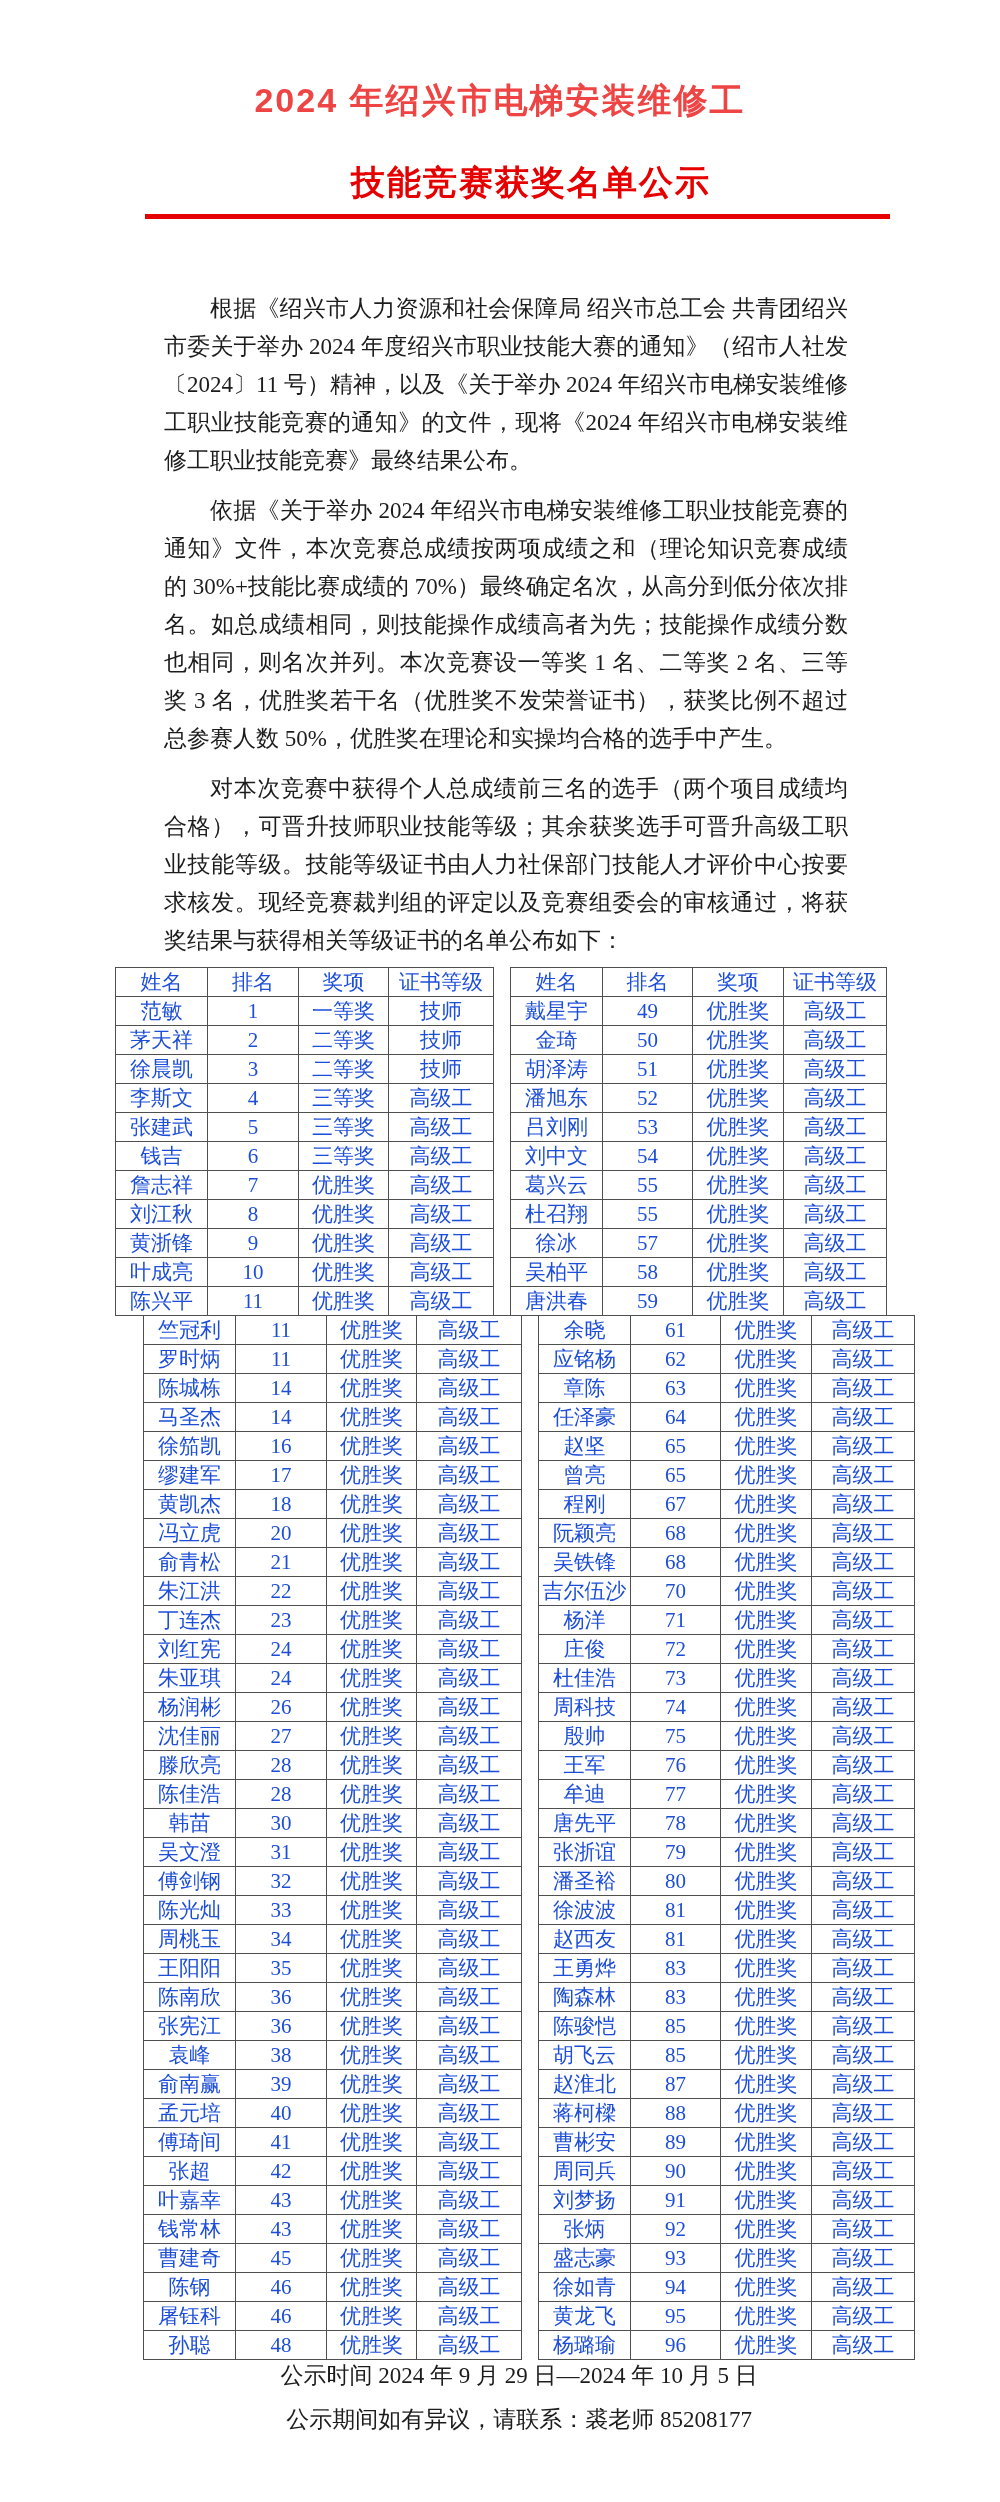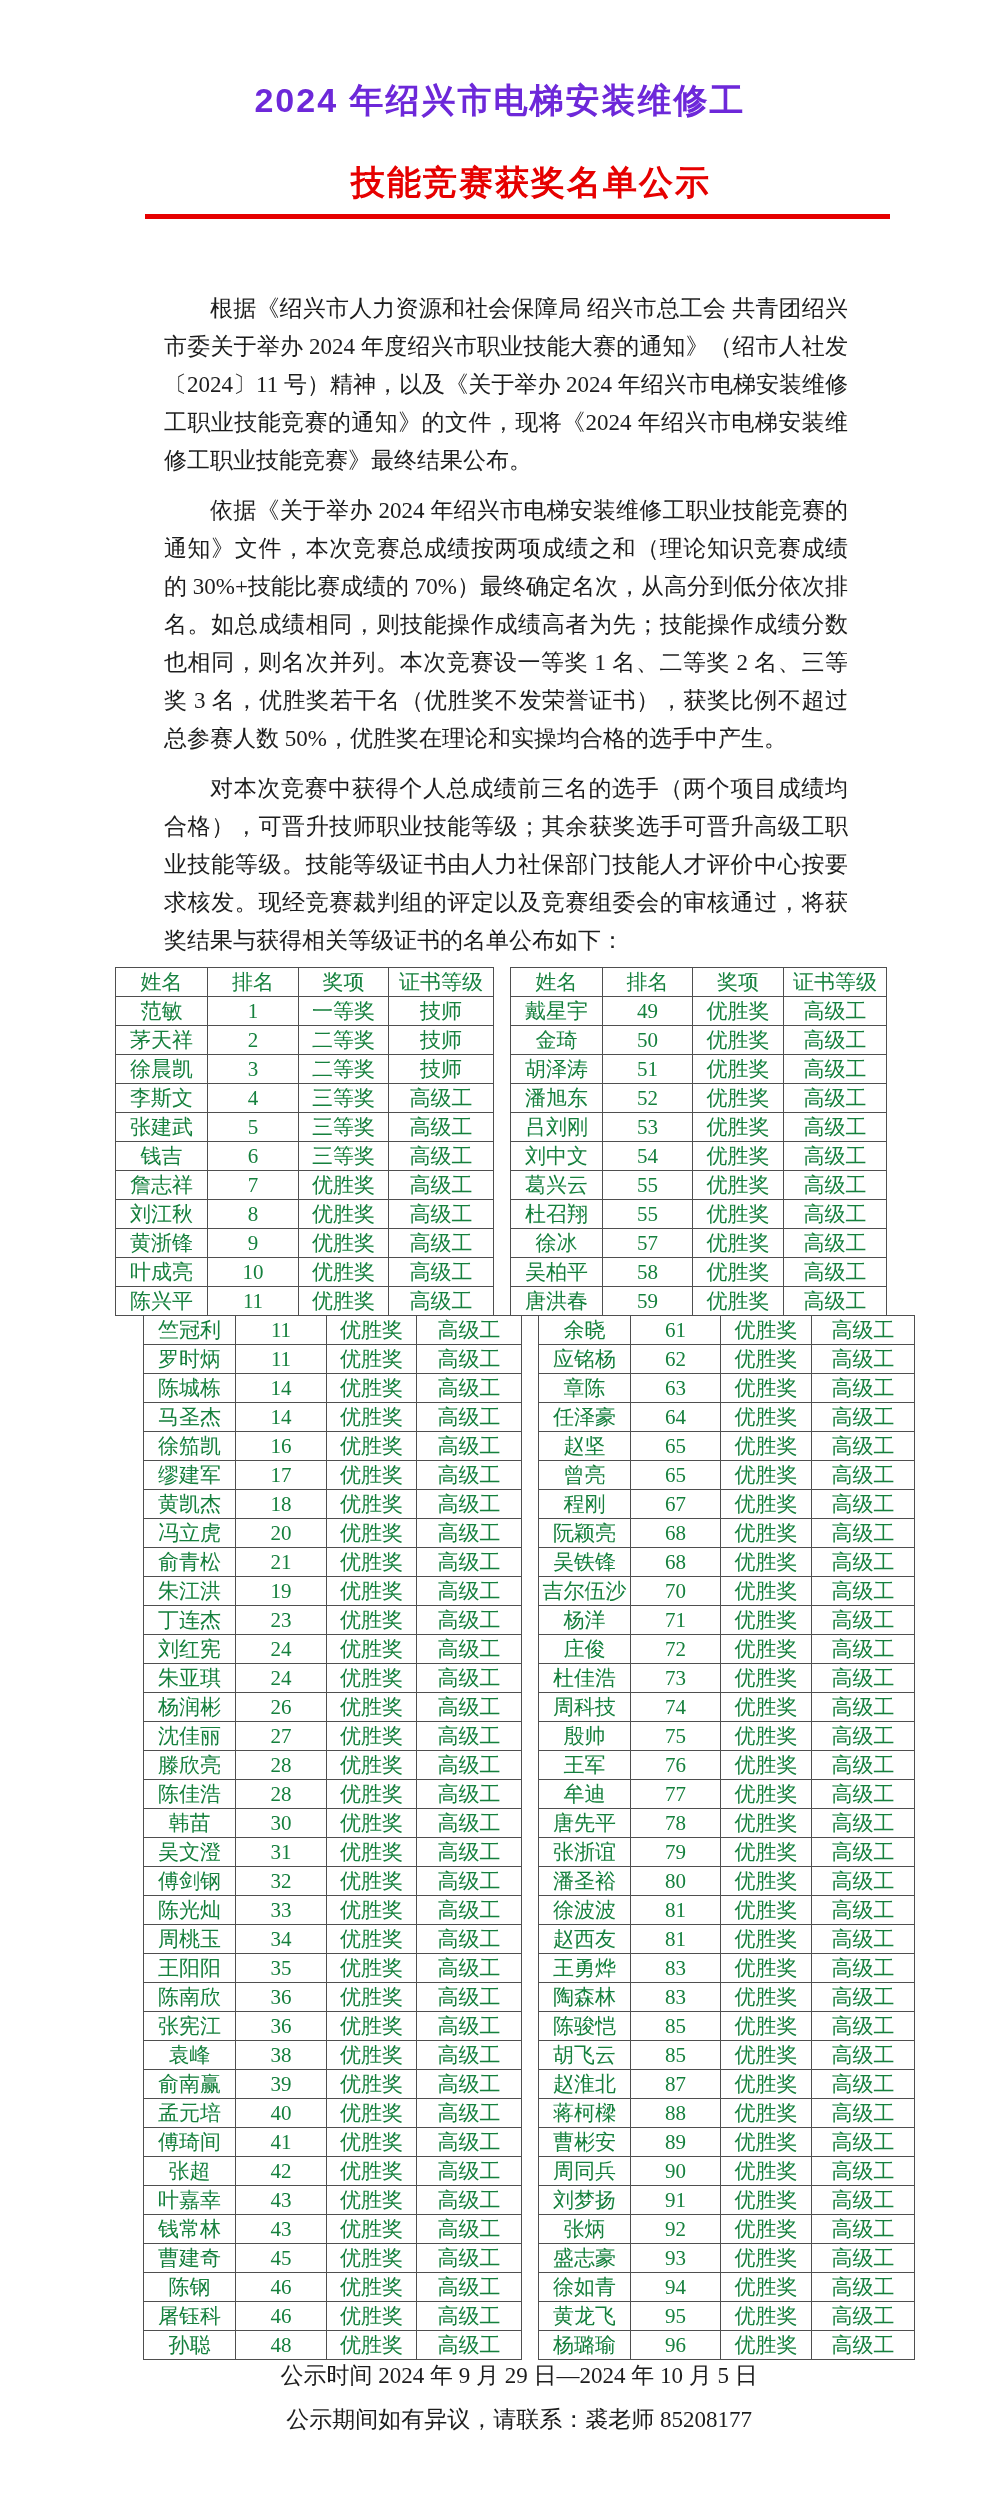--- a/index.html
+++ b/index.html
@@ -35,21 +35,21 @@
     line-height:38px;
     text-align:justify;
     color:#1c1c1c;
   }
   .body-text p { margin:12px; text-indent:2em; }
   table.award {
     position:absolute;
     border-collapse:collapse;
     table-layout:fixed;
     font-size:21px;
-    color:#15803d;
+    color:#1d4ed8;
     font-family:Liberation Serif, serif;
   }
   table.award th, table.award td {
     border:1px solid #4f4f4f;
     text-align:center;
     vertical-align:middle;
     padding:0;
     font-weight:normal;
     white-space:nowrap;
     overflow:hidden;
@@ -69,21 +69,21 @@
     padding-left:19px;
   }
   .footer-1 { top:2360px; }
   .footer-2 { top:2404px; }
 </style>
 </head>
 <body>
 
 <div class="page">
 
-  <div class="title-line title-line-1" style="color: #6d28d9;">2024 年绍兴市电梯安装维修工</div>
+  <div class="title-line title-line-1" style="color: #ef4444;">2024 年绍兴市电梯安装维修工</div>
   <div class="title-line title-line-2" style="color: rgb(230, 0, 0); margin-left: 31px;">技能竞赛获奖名单公示</div>
   <div class="red-rule" style="background: rgb(230, 0, 0);"></div>
 
   <div class="body-text">
     <p>根据《绍兴市人力资源和社会保障局 绍兴市总工会 共青团绍兴市委关于举办 2024 年度绍兴市职业技能大赛的通知》（绍市人社发〔2024〕11 号）精神，以及《关于举办 2024 年绍兴市电梯安装维修工职业技能竞赛的通知》的文件，现将《2024 年绍兴市电梯安装维修工职业技能竞赛》最终结果公布。</p>
     <p>依据《关于举办 2024 年绍兴市电梯安装维修工职业技能竞赛的通知》文件，本次竞赛总成绩按两项成绩之和（理论知识竞赛成绩的 30%+技能比赛成绩的 70%）最终确定名次，从高分到低分依次排名。如总成绩相同，则技能操作成绩高者为先；技能操作成绩分数也相同，则名次并列。本次竞赛设一等奖 1 名、二等奖 2 名、三等奖 3 名，优胜奖若干名（优胜奖不发荣誉证书），获奖比例不超过总参赛人数 50%，优胜奖在理论和实操均合格的选手中产生。</p>
     <p>对本次竞赛中获得个人总成绩前三名的选手（两个项目成绩均合格），可晋升技师职业技能等级；其余获奖选手可晋升高级工职业技能等级。技能等级证书由人力社保部门技能人才评价中心按要求核发。现经竞赛裁判组的评定以及竞赛组委会的审核通过，将获奖结果与获得相关等级证书的名单公布如下：</p>
   </div>
 
   <table class="award t-top tbl-left tbl-row1">
@@ -313,21 +313,21 @@
           <td>高级工</td>
         </tr>
         <tr>
           <td>俞青松</td>
           <td>21</td>
           <td>优胜奖</td>
           <td>高级工</td>
         </tr>
         <tr>
           <td>朱江洪</td>
-          <td>19</td>
+          <td>22</td>
           <td>优胜奖</td>
           <td>高级工</td>
         </tr>
         <tr>
           <td>丁连杰</td>
           <td>23</td>
           <td>优胜奖</td>
           <td>高级工</td>
         </tr>
         <tr>

